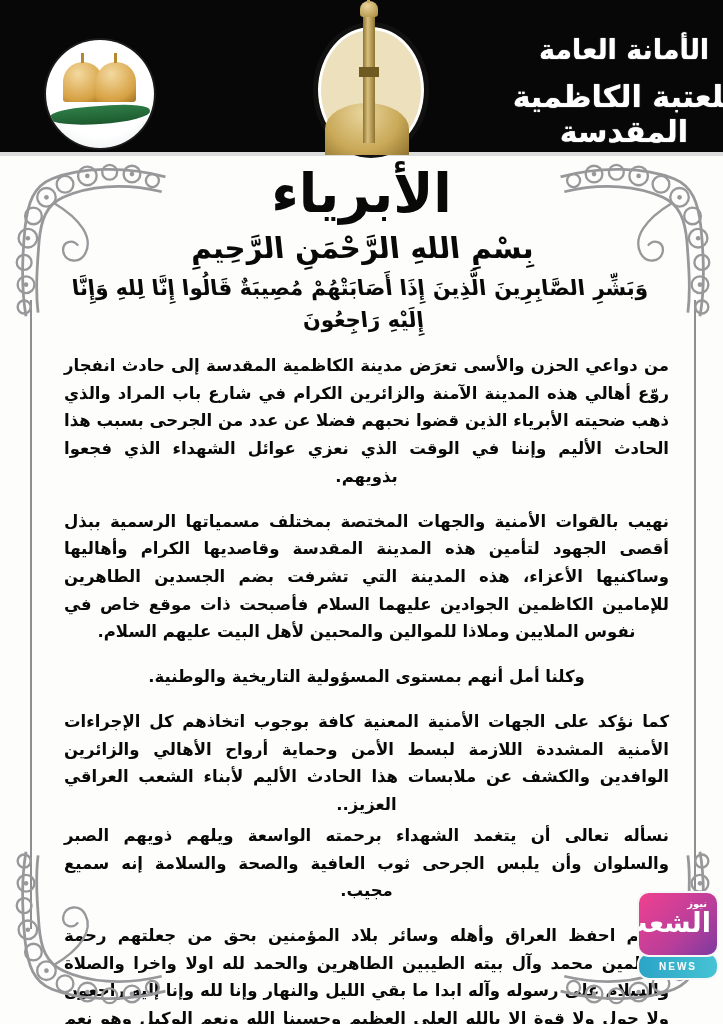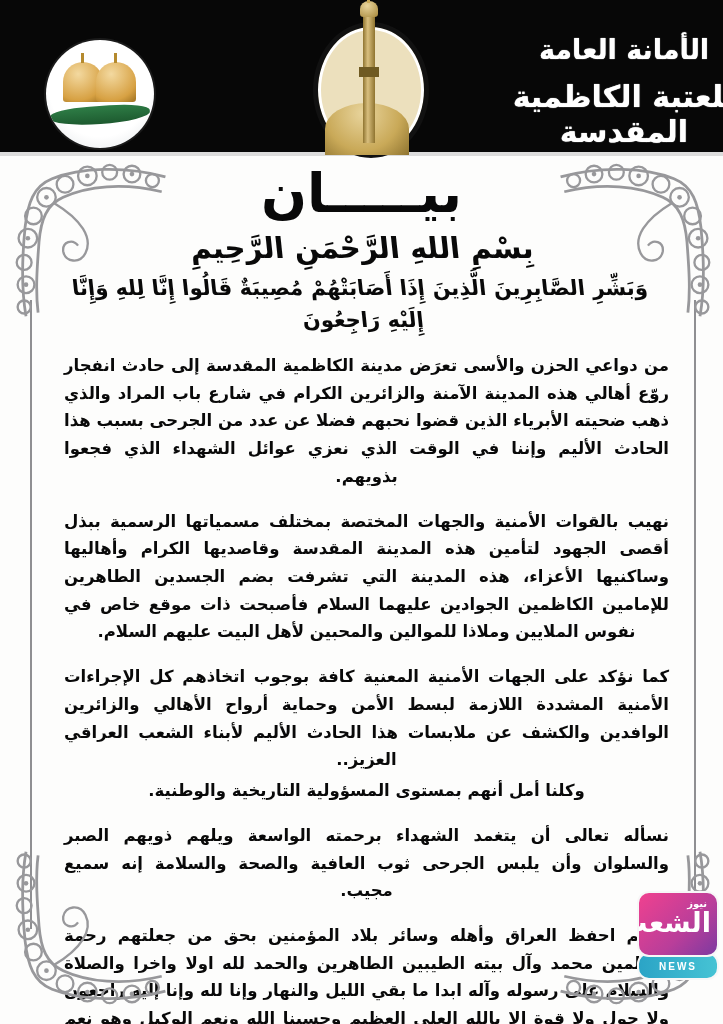--- a/index.html
+++ b/index.html
@@ -177,28 +177,28 @@
       <use href="#corner-flourish"></use>
     </svg>
   <svg class="corner bl">
       <use href="#corner-flourish"></use>
     </svg>
   <svg class="corner br">
       <use href="#corner-flourish"></use>
     </svg>
 
   <div class="content">
-    <div class="doc-title">بيـــــان</div>
+    <div class="doc-title">الأبرياء</div>
     <div class="basmala">بِسْمِ اللهِ الرَّحْمَنِ الرَّحِيمِ</div>
     <div class="verse">وَبَشِّرِ الصَّابِرِينَ الَّذِينَ إِذَا أَصَابَتْهُمْ مُصِيبَةٌ قَالُوا إِنَّا لِلهِ وَإِنَّا إِلَيْهِ رَاجِعُونَ</div>
 
     <p class="para">من دواعي الحزن والأسى تعرَض مدينة الكاظمية المقدسة إلى حادث انفجار روّع أهالي هذه المدينة الآمنة والزائرين الكرام في شارع باب المراد والذي ذهب ضحيته الأبرياء الذين قضوا نحبهم فضلا عن عدد من الجرحى بسبب هذا الحادث الأليم وإننا في الوقت الذي نعزي عوائل الشهداء الذي فجعوا بذويهم.</p>
     <p class="para">نهيب بالقوات الأمنية والجهات المختصة بمختلف مسمياتها الرسمية ببذل أقصى الجهود لتأمين هذه المدينة المقدسة وقاصديها الكرام وأهاليها وساكنيها الأعزاء، هذه المدينة التي تشرفت بضم الجسدين الطاهرين للإمامين الكاظمين الجوادين عليهما السلام فأصبحت ذات موقع خاص في نفوس الملايين وملاذا للموالين والمحبين لأهل البيت عليهم السلام.</p>
+    <p class="para tight" style="margin-top:0;">وكلنا أمل أنهم بمستوى المسؤولية التاريخية والوطنية.</p>
     <p class="para" style="margin-bottom:3px;">كما نؤكد على الجهات الأمنية المعنية كافة بوجوب اتخاذهم كل الإجراءات الأمنية المشددة اللازمة لبسط الأمن وحماية أرواح الأهالي والزائرين الوافدين والكشف عن ملابسات هذا الحادث الأليم لأبناء الشعب العراقي العزيز..</p>
-    <p class="para tight" style="margin-top:0;">وكلنا أمل أنهم بمستوى المسؤولية التاريخية والوطنية.</p>
     <p class="para">نسأله تعالى أن يتغمد الشهداء برحمته الواسعة ويلهم ذويهم الصبر والسلوان وأن يلبس الجرحى ثوب العافية والصحة والسلامة إنه سميع مجيب.</p>
     <p class="para" style="margin-bottom:8px;">اللهم احفظ العراق وأهله وسائر بلاد المؤمنين بحق من جعلتهم رحمة للعالمين محمد وآل بيته الطيبين الطاهرين والحمد لله اولا واخرا والصلاة والسلام على رسوله وآله ابدا ما بقي الليل والنهار وإنا لله وإنا إليه راجعون ولا حول ولا قوة إلا بالله العلي العظيم وحسبنا الله ونعم الوكيل وهو نعم المولى ونعم النصير .</p>
 
     <div class="footer-org">الأمانة العامة للعتبة الكاظمية المقدسة</div>
 
   </div>
 
   <div class="news-badge">
     <div class="news-square">
       <div class="news-ar-small">نيوز</div>

